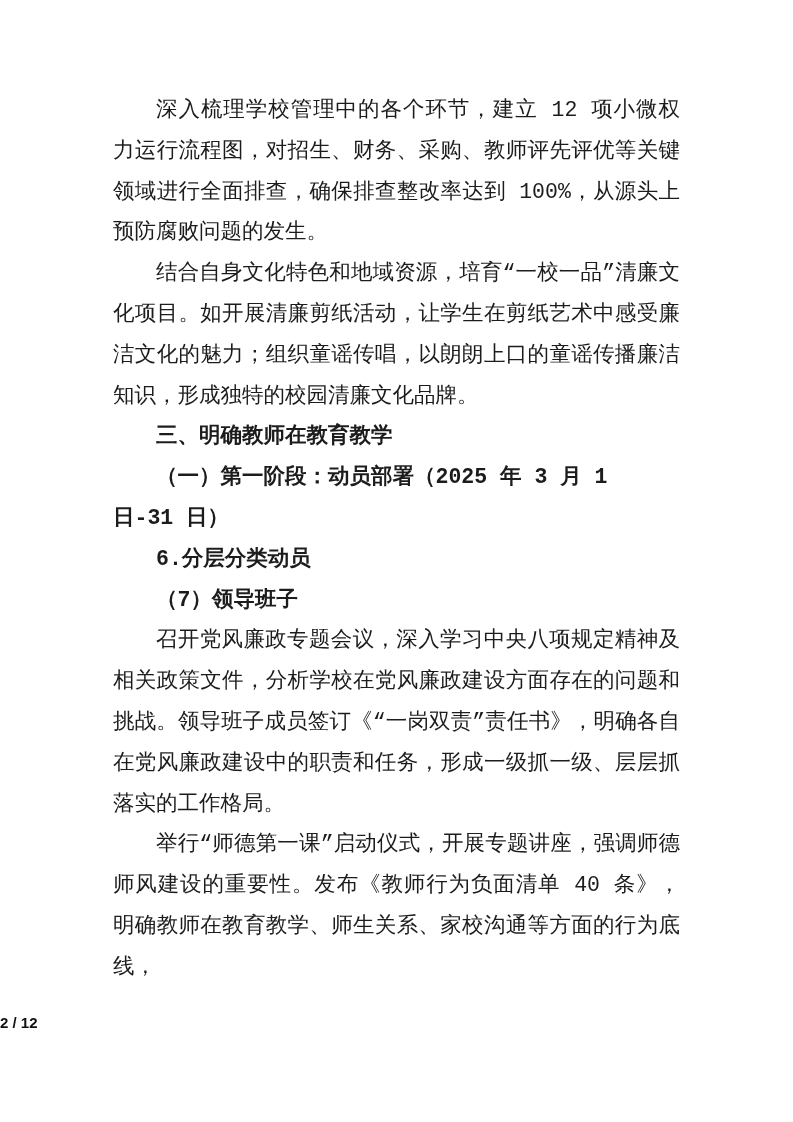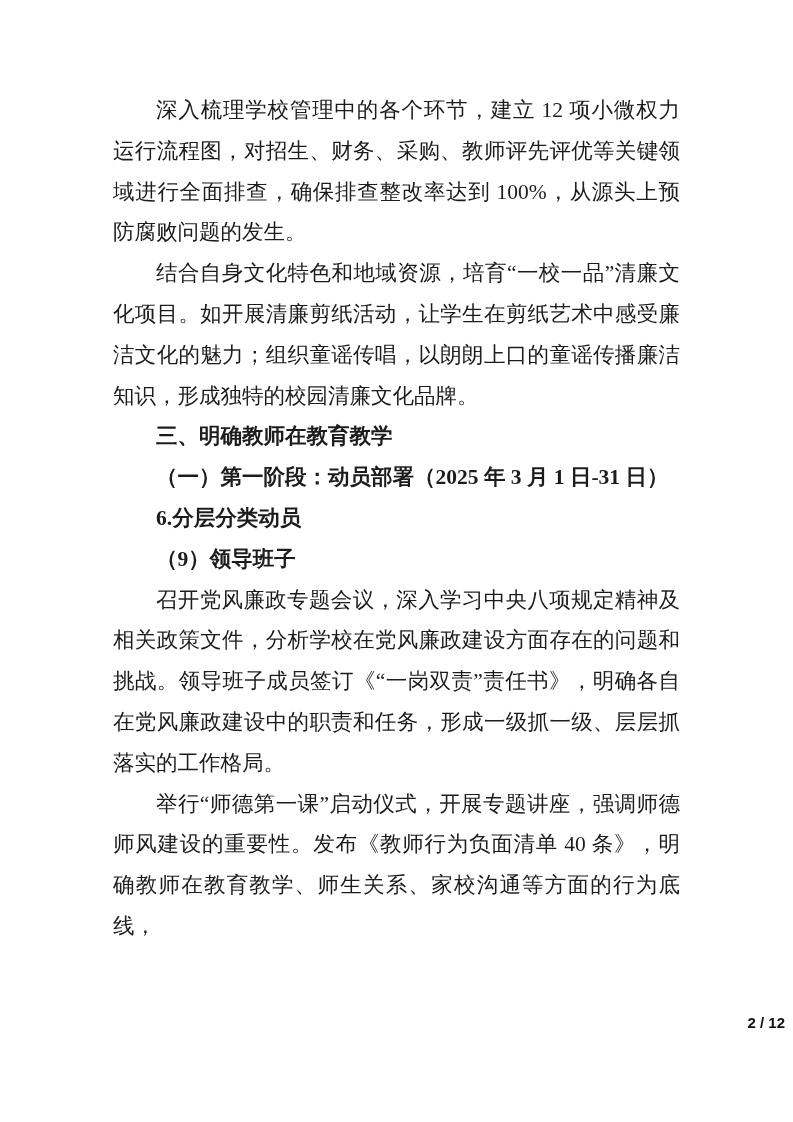--- a/index.html
+++ b/index.html
@@ -12,21 +12,21 @@
     width: 793px;
     height: 1122px;
     background: #ffffff;
     overflow: hidden;
   }
   .doc-content {
     position: absolute;
     left: 113px;
     top: 90px;
     width: 567px;
-    font-family: Liberation Serif, serif;
+    font-family: Liberation Mono, monospace;
     font-size: 21.5px;
     line-height: 40.8px;
     color: #1c1c1c;
   }
   .doc-content p {
     margin: 0;
     padding: 0;
     text-indent: 2em;
   }
   .doc-content p.body {
@@ -35,35 +35,35 @@
   }
   .doc-content p.heading {
     text-align: left;
     font-weight: bold;
   }
   .page-footer {
     position: absolute;
     left: 0;
     right: 8px;
     top: 1014px;
-    text-align: right;
+    text-align: left;
     font-family: "Liberation Sans", "DejaVu Sans", sans-serif;
     font-size: 15px;
     font-weight: bold;
     color: #111111;
   }
 </style>
 </head>
 <body>
 
 <div class="page">
   <div class="doc-content">
     <p class="body">深入梳理学校管理中的各个环节，建立 12 项小微权力运行流程图，对招生、财务、采购、教师评先评优等关键领域进行全面排查，确保排查整改率达到 100%，从源头上预防腐败问题的发生。</p>
     <p class="body">结合自身文化特色和地域资源，培育“一校一品”清廉文化项目。如开展清廉剪纸活动，让学生在剪纸艺术中感受廉洁文化的魅力；组织童谣传唱，以朗朗上口的童谣传播廉洁知识，形成独特的校园清廉文化品牌。</p>
     <p class="heading">三、明确教师在教育教学</p>
     <p class="heading">（一）第一阶段：动员部署（2025 年 3 月 1 日-31 日）</p>
     <p class="heading">6.分层分类动员</p>
-    <p class="heading">（9）领导班子</p>
+    <p class="heading">（7）领导班子</p>
     <p class="body">召开党风廉政专题会议，深入学习中央八项规定精神及相关政策文件，分析学校在党风廉政建设方面存在的问题和挑战。领导班子成员签订《“一岗双责”责任书》，明确各自在党风廉政建设中的职责和任务，形成一级抓一级、层层抓落实的工作格局。</p>
     <p class="body">举行“师德第一课”启动仪式，开展专题讲座，强调师德师风建设的重要性。发布《教师行为负面清单 40 条》，明确教师在教育教学、师生关系、家校沟通等方面的行为底线，</p>
   </div>
   <div class="page-footer">2 / 12</div>
 </div>
 
 </body></html>

